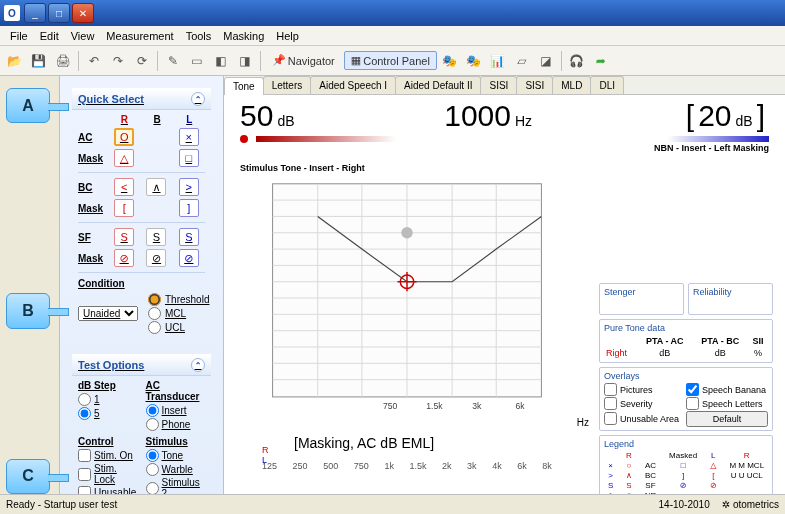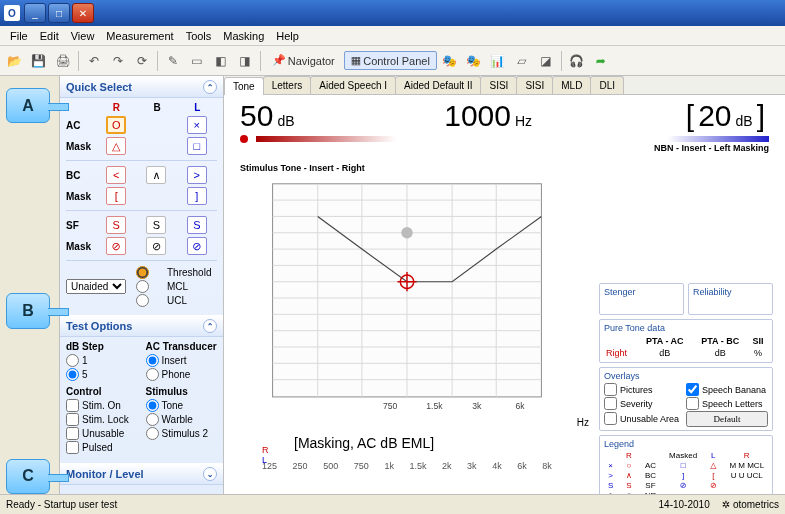--- a/index.html
+++ b/index.html
@@ -24,41 +24,41 @@
 .nav-lbl { display:flex;align-items:center; gap:2px; padding:2px 6px; border:1px solid transparent; border-radius:2px; cursor:pointer; color:#333;}
 .nav-lbl.active { border:1px solid #7a9fd6; background:#dfeaff;}
 
 
 .content { display:flex; height: calc(514px - 26px - 20px - 30px - 20px); }
 .leftcol { width: 60px; background:#ece9d8; border-right:1px solid #c0c0c0; display:flex; flex-direction:column; align-items:flex-start; padding-top:12px; gap:60px;}
 .callout { width:44px; height:36px; background:linear-gradient(#bfe6ff,#6ec6ff); border:1px solid #3b9ae0; border-radius:6px; display:flex; align-items:center; justify-content:center; font-size:16px; font-weight:bold; color:#134; margin-left:6px; position:relative;}
 .callout::after { content:""; position:absolute; right:-20px; top:14px; width:20px; height:6px; background:#8cd4ff; border:1px solid #3b9ae0; border-left:none;}
 
 .sidepanel { width: 164px; background:linear-gradient(#eef4ff,#e4edfb); border-right:1px solid #c0c0c0; overflow:hidden; padding:0;}
-.panel { margin:0; }
+.panel { margin:12px;text-decoration:underline; }
 .panel-hdr { background:linear-gradient(#fff,#dce8fa); color:#2050a0; font-weight:bold; padding:3px 6px; border-top:1px solid #fff; border-bottom:1px solid #c5d4ee; display:flex; justify-content:space-between; align-items:center; font-size:11px;}
 .panel-hdr .collapse { width:14px;height:14px;border:1px solid #9ab5e6; border-radius:50%; background:#fff; display:flex;align-items:center;justify-content:center;font-size:8px;color:#2050a0; cursor:pointer;}
 .panel-body { padding:4px 6px 8px 6px; font-size:10px;}
 
 
 .qs-hdr { display:flex; justify-content:space-around; margin-left:30px; font-weight:bold;}
 .qs-hdr .R{color:#c00;} .qs-hdr .B{color:#000;} .qs-hdr .L{color:#00c;}
 .qs-row { display:flex; align-items:center; margin-top:3px;}
 .qs-row .lbl { width:30px; font-weight:bold;}
 .qs-row .cell { flex:1; display:flex; justify-content:center;}
 .sym { width:20px; height:18px; border:1px solid #bbb; background:#fff; display:flex;align-items:center;justify-content:center; font-size:11px; cursor:pointer; border-radius:2px;}
 .sym.red { color:#c00; border-color:#d88;}
 .sym.blue { color:#00c; border-color:#88d;}
 .sym.sel { border:2px solid #f0a020; background:#fff6e0;}
 .qs-sep { height:1px; background:#c5d4ee; margin:5px 0;}
 
 .cond-row { display:flex; align-items:center; gap:6px; margin-top:4px;}
 .cond-row select { font-size:10px; width:60px;}
 .radio-col { display:flex; flex-direction:column; gap:1px; margin-left:4px;}
-.radio-col label { display:flex; align-items:center; gap:18px; font-size:10px;}
+.radio-col label { display:flex; align-items:center; gap:4px; font-size:10px;}
 .radio-col input {margin:0;}
 .radio-col .rsel { accent-color:#f0a020;}
 
 .to-grid { display:flex; gap:8px;}
 .to-col { flex:1;}
 .to-col .h { font-weight:bold; margin-bottom:2px;}
 .to-col label { display:flex;align-items:center;gap:3px;font-size:10px;margin-bottom:1px;}
 
 
 .main { flex:1; background:#fff; display:flex; flex-direction:column;}
@@ -99,21 +99,21 @@
 
 .rightcol { width:182px; padding:4px 4px 0 4px; font-size:9px;}
 .box { border:1px solid #c0c8e0; border-radius:2px; margin-bottom:4px; padding:3px 4px;}
 .box .bh { color:#2050a0; font-size:9px; margin-bottom:2px;}
 .row2 { display:flex; gap:4px;}
 .row2 .box{flex:1;}
 .tbl { width:100%; font-size:9px; border-collapse:collapse;}
 .tbl th,.tbl td { padding:1px 2px; text-align:center;}
 .tbl .r{color:#c00;text-align:left;} .tbl .l{color:#00c;text-align:left;}
 .chk { display:flex;align-items:center;gap:3px;margin-bottom:1px;}
-.btn-sm { font-size:9px; padding:1px 6px; float:right;font-family:Liberation Serif, serif;}
+.btn-sm { font-size:9px; padding:1px 6px; float:right;}
 .legend-grid { display:grid; grid-template-columns: auto auto auto auto auto auto; gap:1px 5px; font-size:8px;}
 .legend-grid span{display:flex;align-items:center;justify-content:center;}
 
 
 .status { position:absolute; bottom:0; left:0; right:0; height:20px; background:#ece9d8; border-top:1px solid #c0c0c0; display:flex; align-items:center; padding:0 6px; font-size:10px; justify-content:space-between;}
 .status .r { display:flex; gap:12px; align-items:center;}
 </style>
 </head>
 <body>
 
@@ -245,20 +245,21 @@
               <span class="sym red">⊘</span>
             </span>
           <span class="cell">
               <span class="sym">⊘</span>
             </span>
           <span class="cell">
               <span class="sym blue">⊘</span>
             </span>
         </div>
         <div class="qs-sep"></div>
+        <div style="font-weight:bold;">Condition</div>
         <div class="cond-row">
           <select><option>Unaided</option></select>
           <div class="radio-col">
             <label>
                 <input type="radio" class="rsel" checked="" style="">
                 <span>Threshold</span>
               </label>
             <label>
                 <input type="radio" style="">
                 <span>MCL</span>

